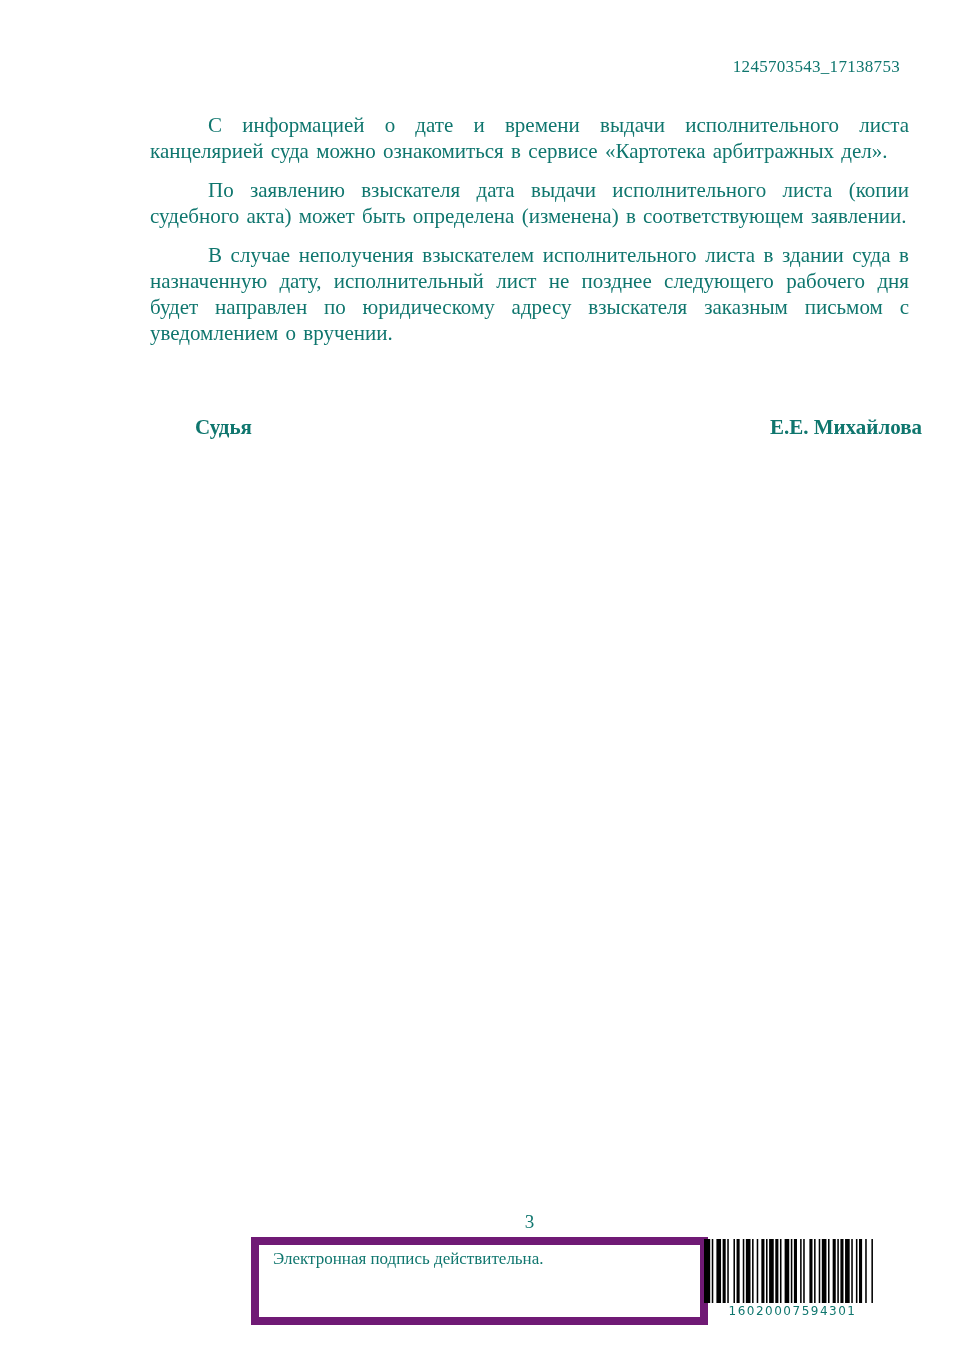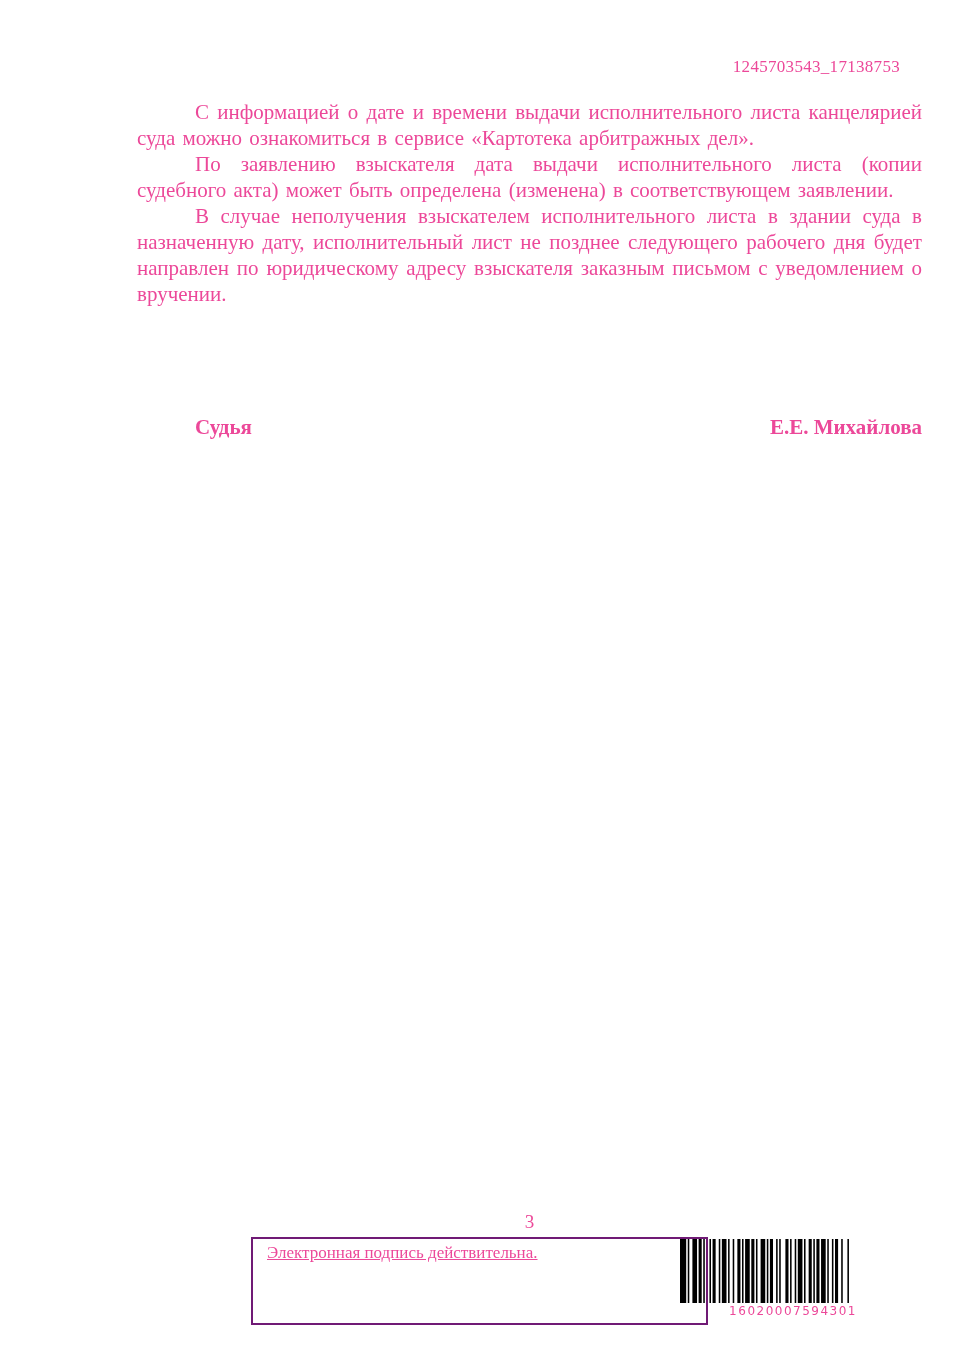--- a/index.html
+++ b/index.html
@@ -5,21 +5,21 @@
   html, body {
     margin: 0;
     padding: 0;
     background: #ffffff;
   }
   .page {
     position: relative;
     width: 964px;
     height: 1372px;
     background: #ffffff;
-    color: #ec4899;
+    color: #0f766e;
     font-family: "Liberation Serif", serif;
     overflow: hidden;
   }
   .doc-id {
     position: absolute;
     top: 57px;
     left: 137px;
     width: 763px;
     text-align: right;
     font-size: 17px;
@@ -29,21 +29,21 @@
     position: absolute;
     top: 99px;
     left: 137px;
     width: 785px;
     font-size: 21px;
     line-height: 26px;
     text-align: justify;
     text-justify: inter-word;
   }
   .body-text p {
-    margin: 0;
+    margin: 13px;
     text-indent: 58px;
     word-spacing: 2px;
   }
   .signature-row {
     position: absolute;
     top: 415px;
     left: 137px;
     width: 785px;
     display: flex;
     justify-content: space-between;
@@ -62,25 +62,24 @@
     text-align: center;
     font-size: 19px;
     z-index: 3;
   }
   .stamp-box {
     position: absolute;
     left: 251px;
     top: 1237px;
     width: 457px;
     height: 88px;
-    border: 2px solid #701a75;
+    border: 8px solid #701a75;
     box-sizing: border-box;
     background: #ffffff;
     z-index: 1;
-    text-decoration: underline;
   }
   .stamp-validity {
     margin: 4px 0 0 14px;
     font-size: 17px;
   }
   .stamp-row {
     display: flex;
     margin: 5px 0 0 14px;
   }
   .stamp-label {
@@ -88,24 +87,24 @@
     width: 100px;
     flex-shrink: 0;
   }
   .stamp-details {
     font-size: 13px;
     line-height: 18px;
     padding-top: 2px;
   }
   .barcode {
     position: absolute;
-    left: 680px;
+    left: 704px;
     top: 1239px;
     width: 177px;
-    text-align: right;
+    text-align: center;
     z-index: 2;
   }
   .barcode-bars {
     width: 177px;
     height: 64px;
     line-height: 0;
   }
   .barcode-number {
     font-family: "DejaVu Sans", sans-serif;
     font-size: 12px;

